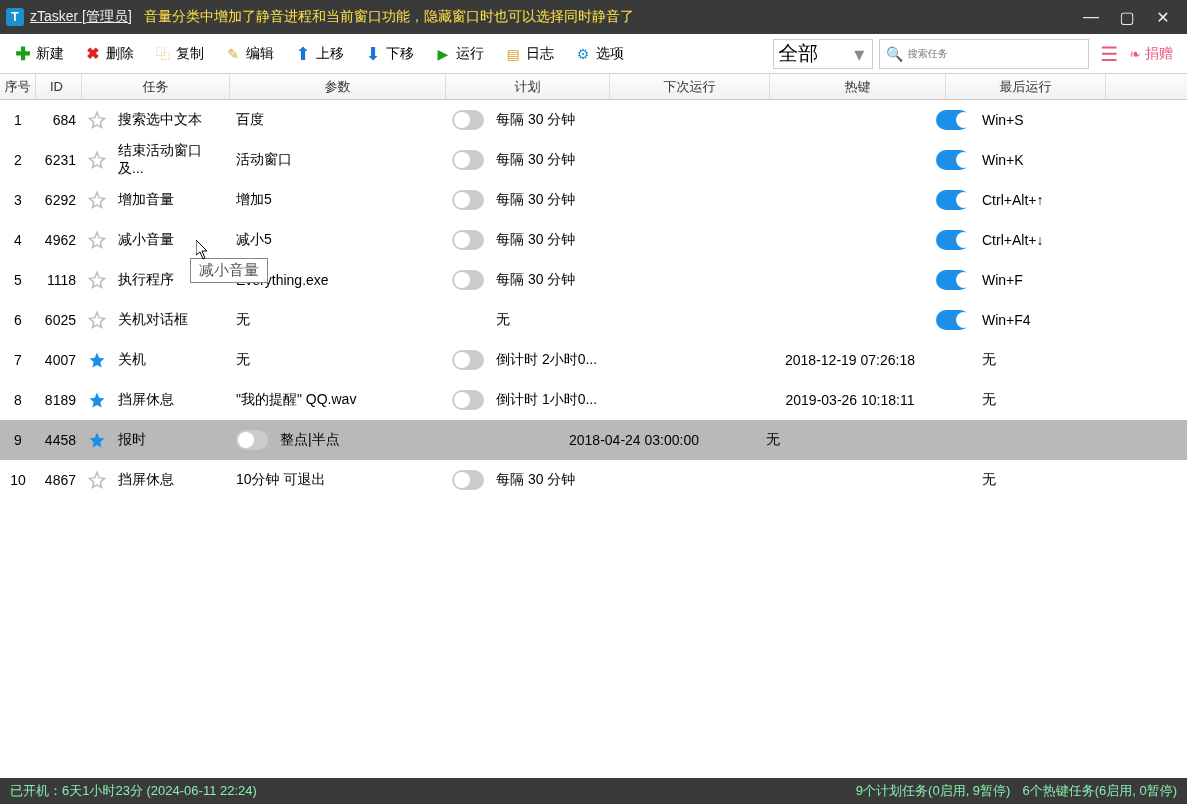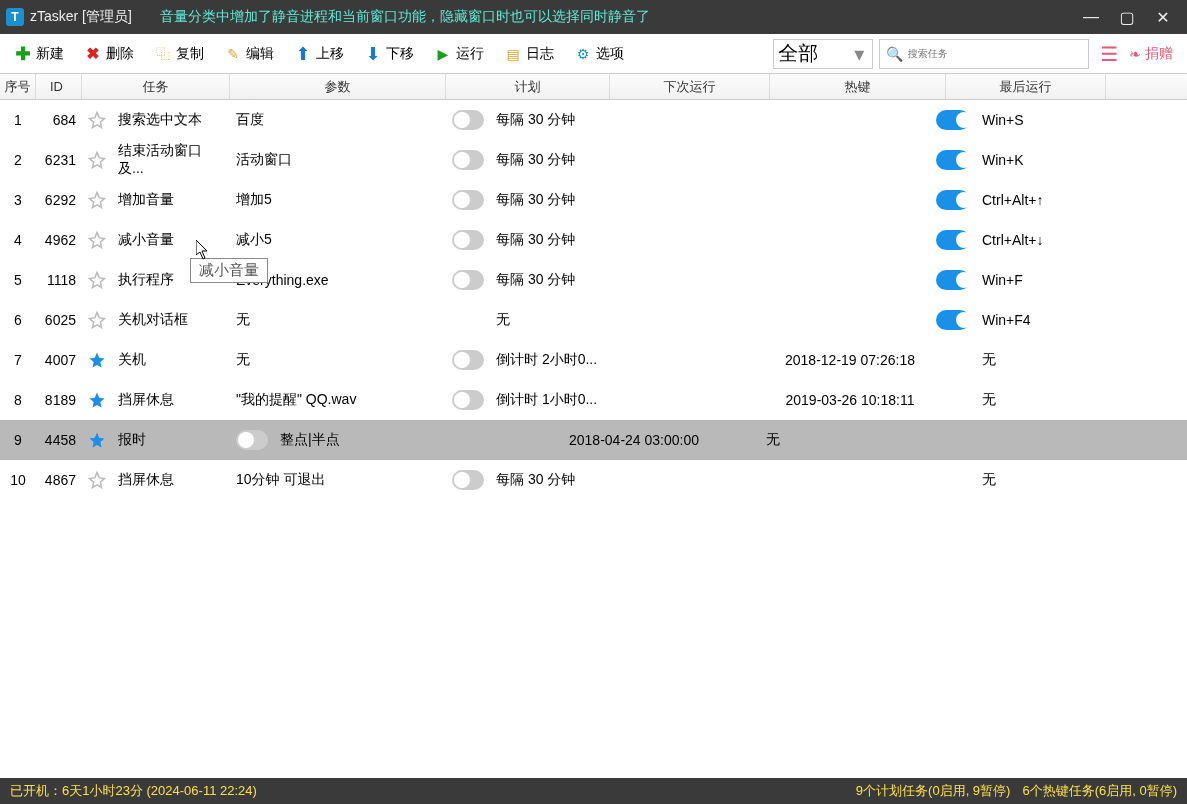--- a/index.html
+++ b/index.html
@@ -1,22 +1,22 @@
 <!DOCTYPE html>
 <html><head>
 <meta charset="utf-8">
 <style>
 * { margin: 0; padding: 0; box-sizing: border-box; font-family: "Microsoft YaHei", Arial, sans-serif; }
 body { width: 1187px; height: 804px; background: #fff; display: flex; flex-direction: column; overflow: hidden; }
 
 
 .titlebar { height: 34px; background: #3a3a3a; color: #eee; display: flex; align-items: center; padding: 0 6px 0 6px; font-size: 14px; }
 .titlebar .app-icon { width: 18px; height: 18px; background: #1a90d0; border-radius: 3px; display: flex; align-items: center; justify-content: center; color: #fff; font-weight: bold; font-size: 12px; margin-right: 6px; }
-.titlebar .title { margin-right: 28px; }
-.titlebar .subtitle { color: #5eead4; }
+.titlebar .title { margin-right: 12px; text-decoration: underline; }
+.titlebar .subtitle { color: #fde047; }
 .titlebar .spacer { flex: 1; }
 .titlebar .winbtn { width: 36px; height: 34px; display: flex; align-items: center; justify-content: center; cursor: pointer; font-size: 16px; }
 
 
 .toolbar { height: 40px; background: #fff; border-bottom: 1px solid #ccc; display: flex; align-items: center; padding: 0 4px; font-size: 14px; }
 .tbtn { display: flex; align-items: center; gap: 4px; padding: 4px 10px; cursor: pointer; border-radius: 3px; }
 .tbtn .ic { width: 18px; height: 18px; display: flex; align-items: center; justify-content: center; }
 .toolbar .spacer { flex: 1; }
 .filter-select { border: 1px solid #ccc; font-size: 20px; height: 30px; width: 100px; padding: 2px 4px; background: #fff; position: relative; display: flex; align-items: center;}
 .filter-select::after { content: "▾"; position: absolute; right: 8px; color: #888;}
@@ -52,21 +52,21 @@
 .toggle { width: 38px; height: 20px; background: #ccc; border-radius: 10px; position: relative; }
 .toggle::after { content: ""; position: absolute; width: 16px; height: 16px; background: #fff; border-radius: 50%; top: 2px; left: 2px; }
 .toggle.on { background: #1a90e8; }
 .toggle.on::after { left: 20px; }
 
 
 .tooltip { position: absolute; border: 1px solid #888; background: #fff; padding: 2px 8px; font-size: 15px; color: #555; top: 258px; left: 190px; z-index: 50; }
 .cursor-arrow { position: absolute; top: 240px; left: 196px; z-index: 60; font-size: 16px; color: #000; pointer-events: none;}
 
 
-.statusbar { height: 26px; background: #3a3a3a; color: #fde047; display: flex; align-items: center; padding: 0 10px; font-size: 13px; }
+.statusbar { height: 26px; background: #3a3a3a; color: #86efac; display: flex; align-items: center; padding: 0 10px; font-size: 13px; }
 .statusbar .spacer { flex: 1; }
 </style>
 </head>
 <body>
 
 <div class="titlebar">
   <div class="app-icon">T</div>
   <div class="title">zTasker [管理员]</div>
   <div class="subtitle">音量分类中增加了静音进程和当前窗口功能，隐藏窗口时也可以选择同时静音了</div>
   <div class="spacer"></div>

